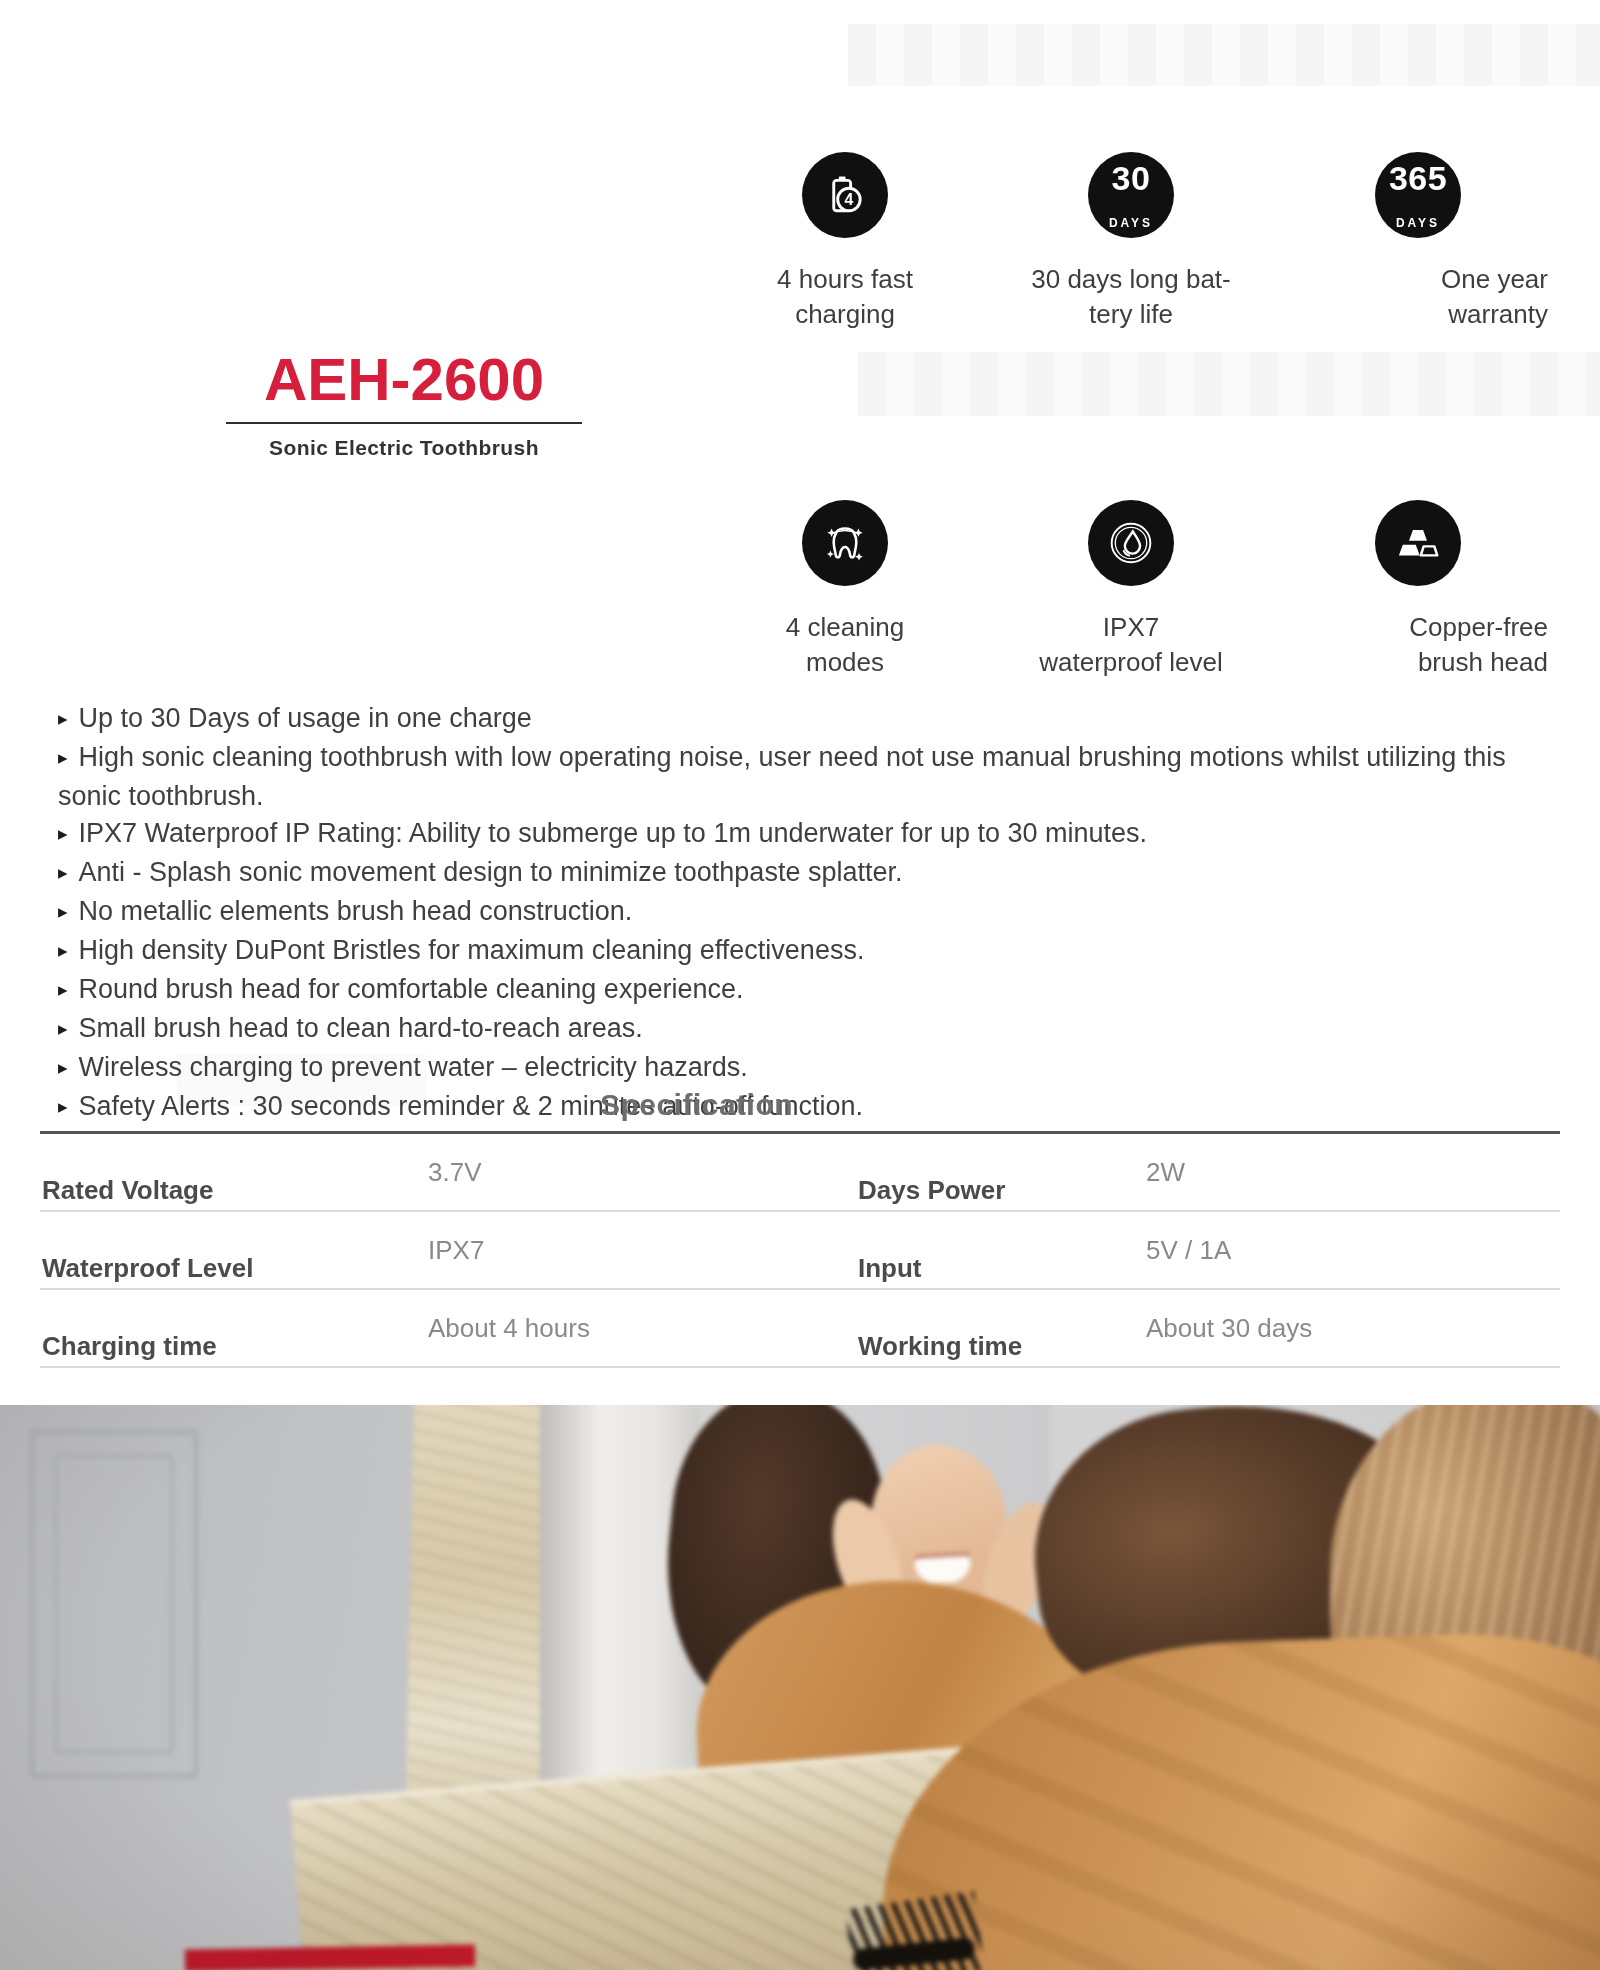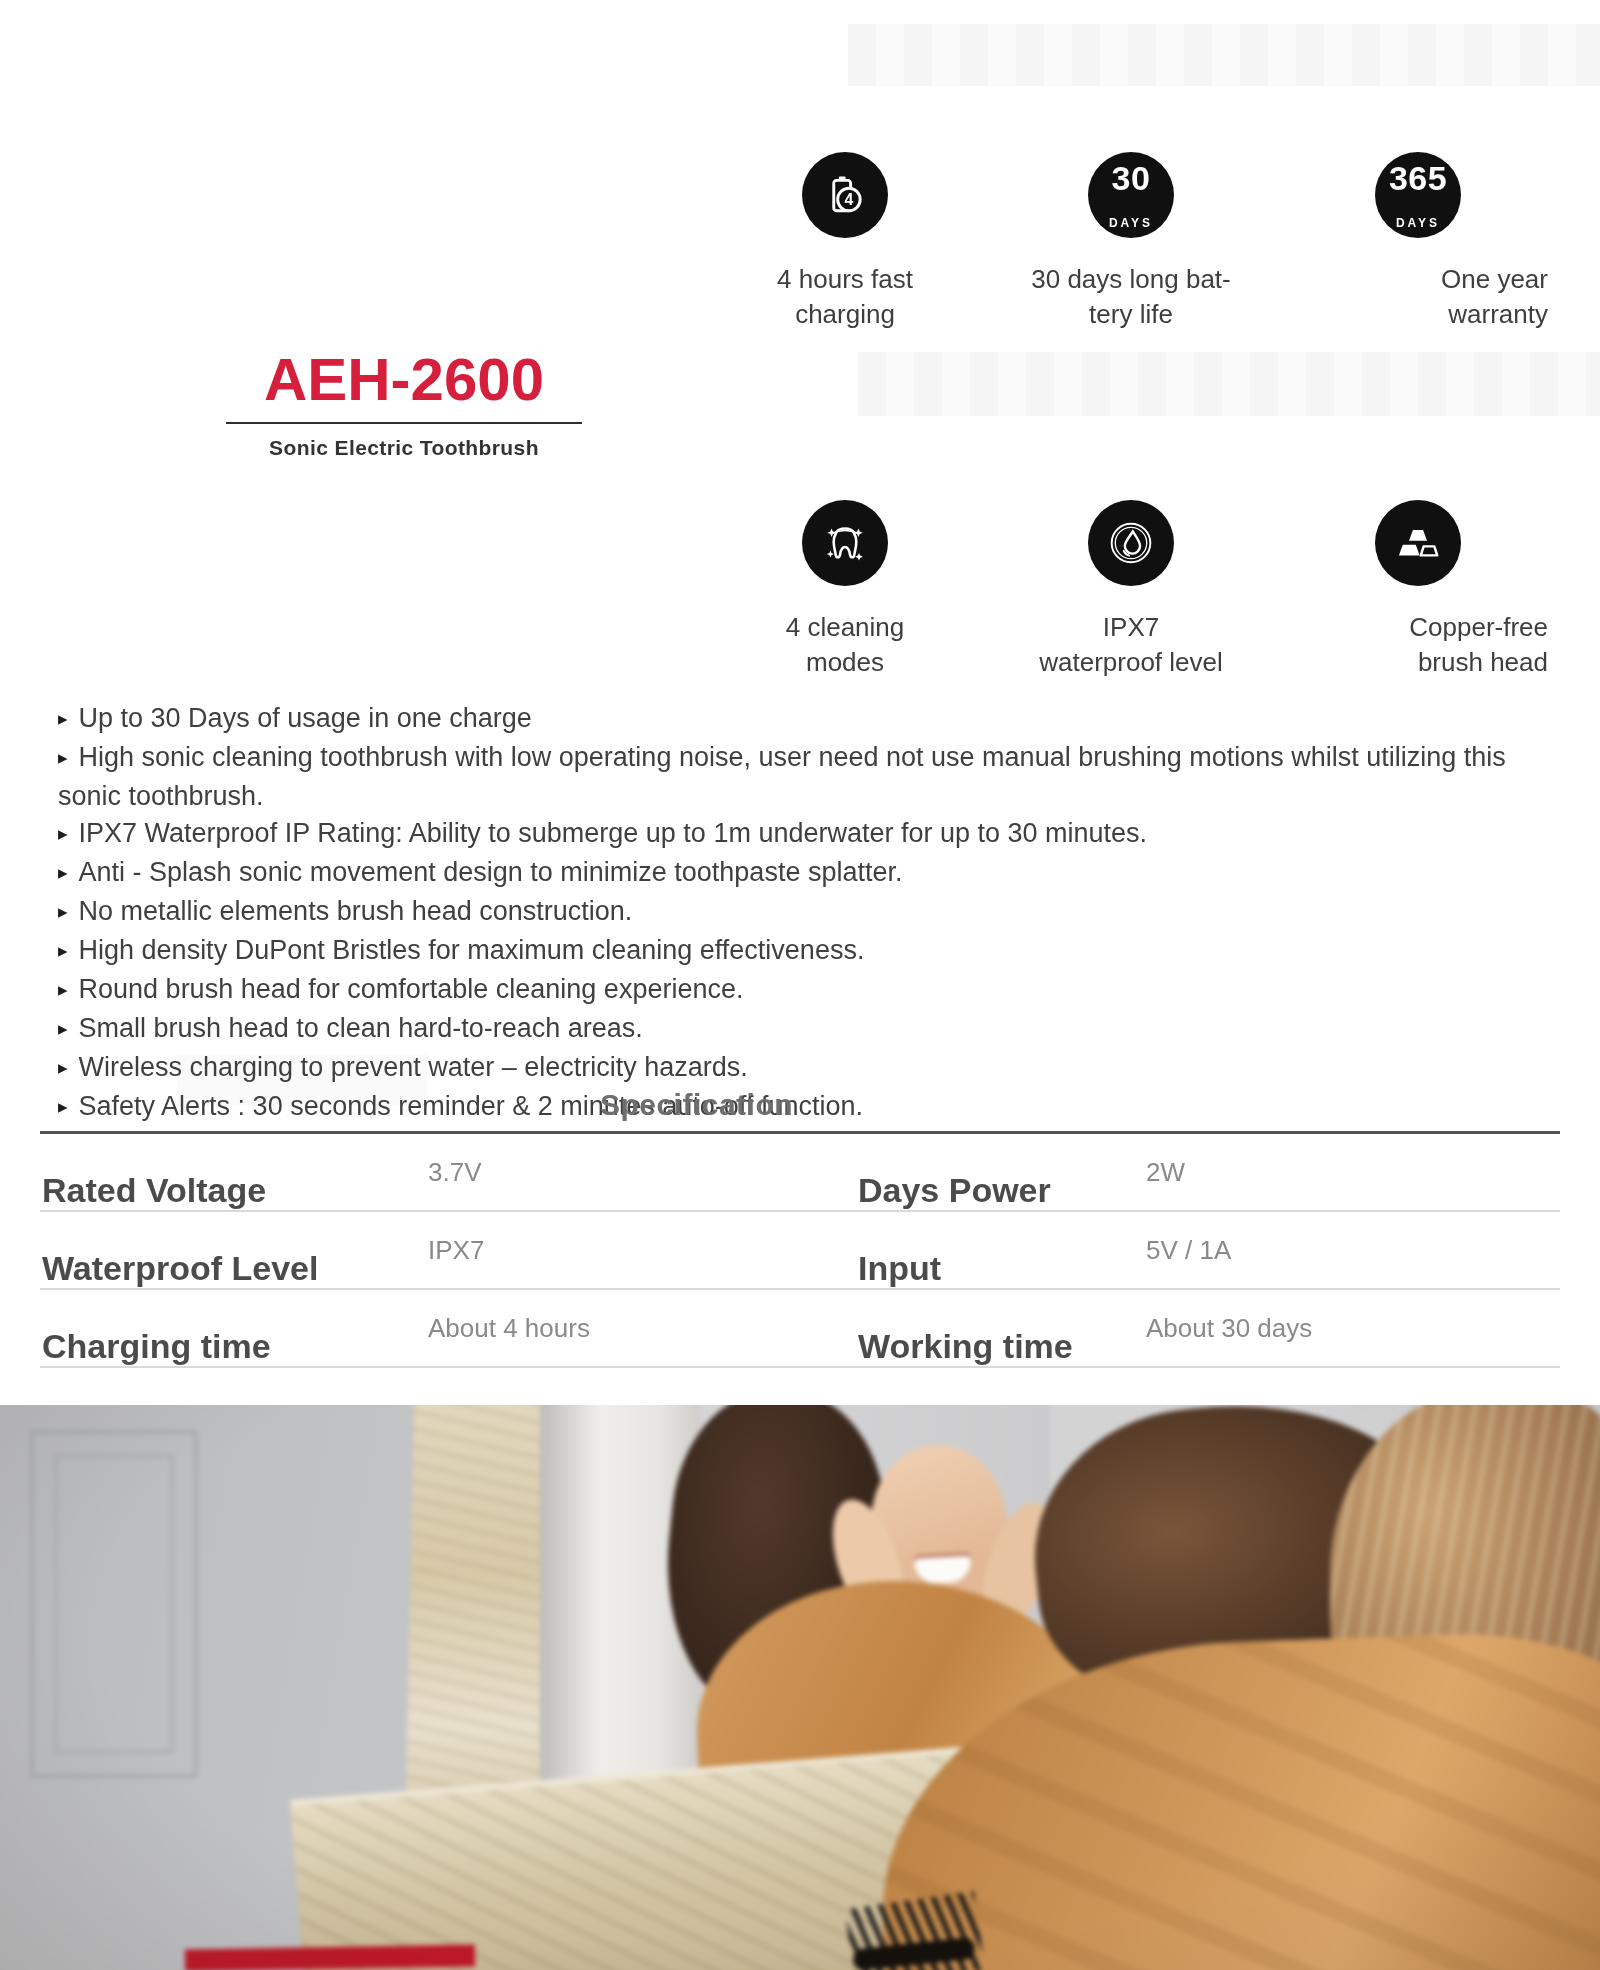--- a/index.html
+++ b/index.html
@@ -33,21 +33,21 @@
   .bullets{position:absolute;left:58px;top:700px;width:1515px;list-style:none;margin:0;padding:0;}
   .bullets li{font-size:27px;line-height:37px;color:#3f3f3f;}
   .bmark{display:inline-block;font-size:19px;color:#1c1c1c;margin-right:11px;transform:translateY(-2px);}
 
   
   .spec-heading{position:absolute;left:0;top:1088px;width:1393px;text-align:center;
                 font-size:30px;font-weight:bold;color:#6e6e6e;letter-spacing:.5px;}
   .spec-table{position:absolute;left:40px;top:1131px;width:1520px;border-top:3px solid #545454;}
   .spec-row{display:grid;grid-template-columns:388px 428px 290px 1fr;align-items:center;
             height:76px;border-bottom:2px solid #d9d9d9;}
-  .spec-label{font-size:34px;font-weight:bold;color:#4b4b4b;padding-left:2px;margin-top:36px;}
+  .spec-label{font-size:26px;font-weight:bold;color:#4b4b4b;padding-left:2px;margin-top:36px;}
   .spec-value{font-size:26px;color:#8a8a8a;}
 
   
   .photo{position:absolute;left:0;top:1405px;width:1600px;height:565px;overflow:hidden;background:#c6c7c9;}
   .photo-art{position:absolute;left:0;top:0;width:1600px;height:565px;filter:blur(2.5px);}
   .photo-art>div{position:absolute;}
   .ph-wall{left:-20px;top:-20px;width:1660px;height:620px;
            background:linear-gradient(100deg,#b9babd 0%,#c6c7c9 35%,#d4d4d5 55%,#cfcfd0 100%);}
   .ph-panel{left:30px;top:25px;width:160px;height:340px;border:4px solid #a9acb1;border-radius:4px;}
   .ph-panel-inner{position:absolute;left:20px;top:20px;right:20px;bottom:20px;border:4px solid #aeb1b6;border-radius:3px;}

